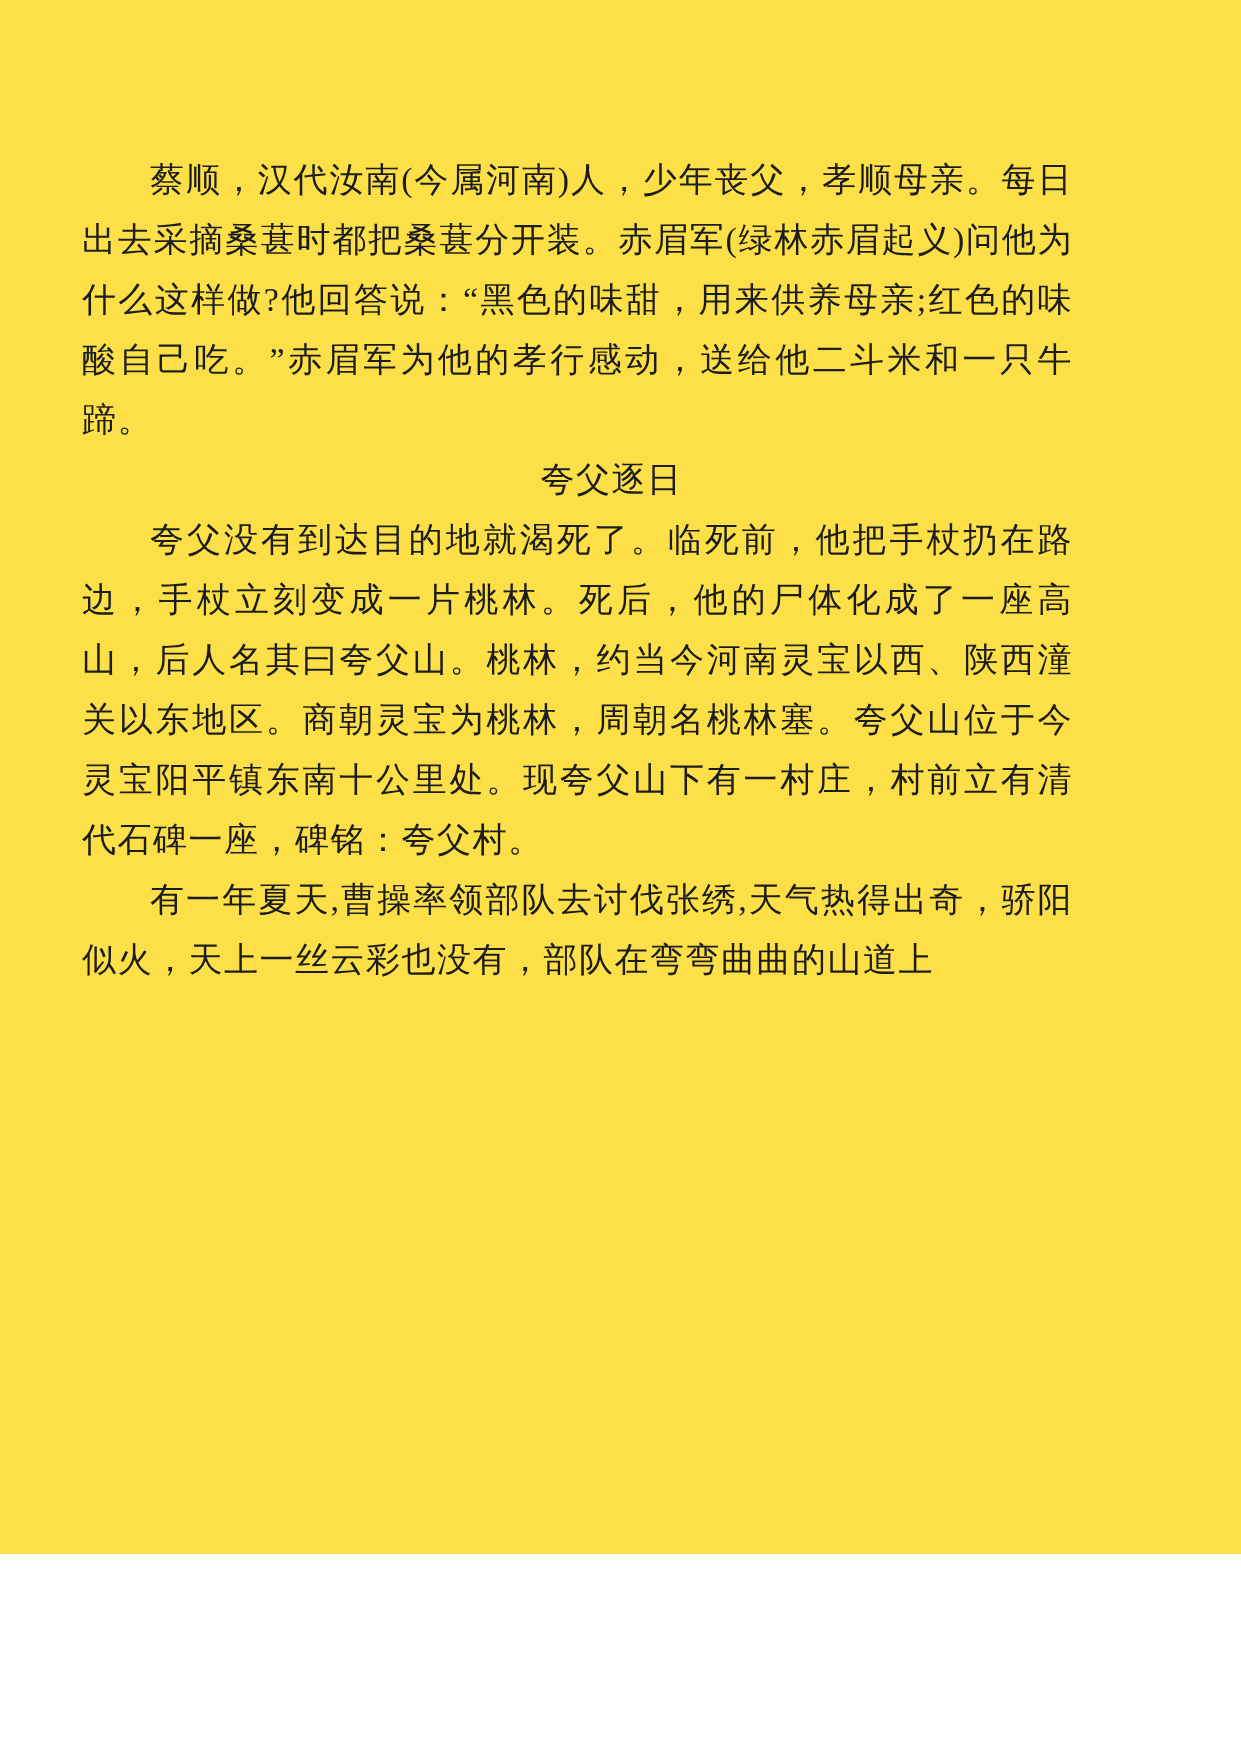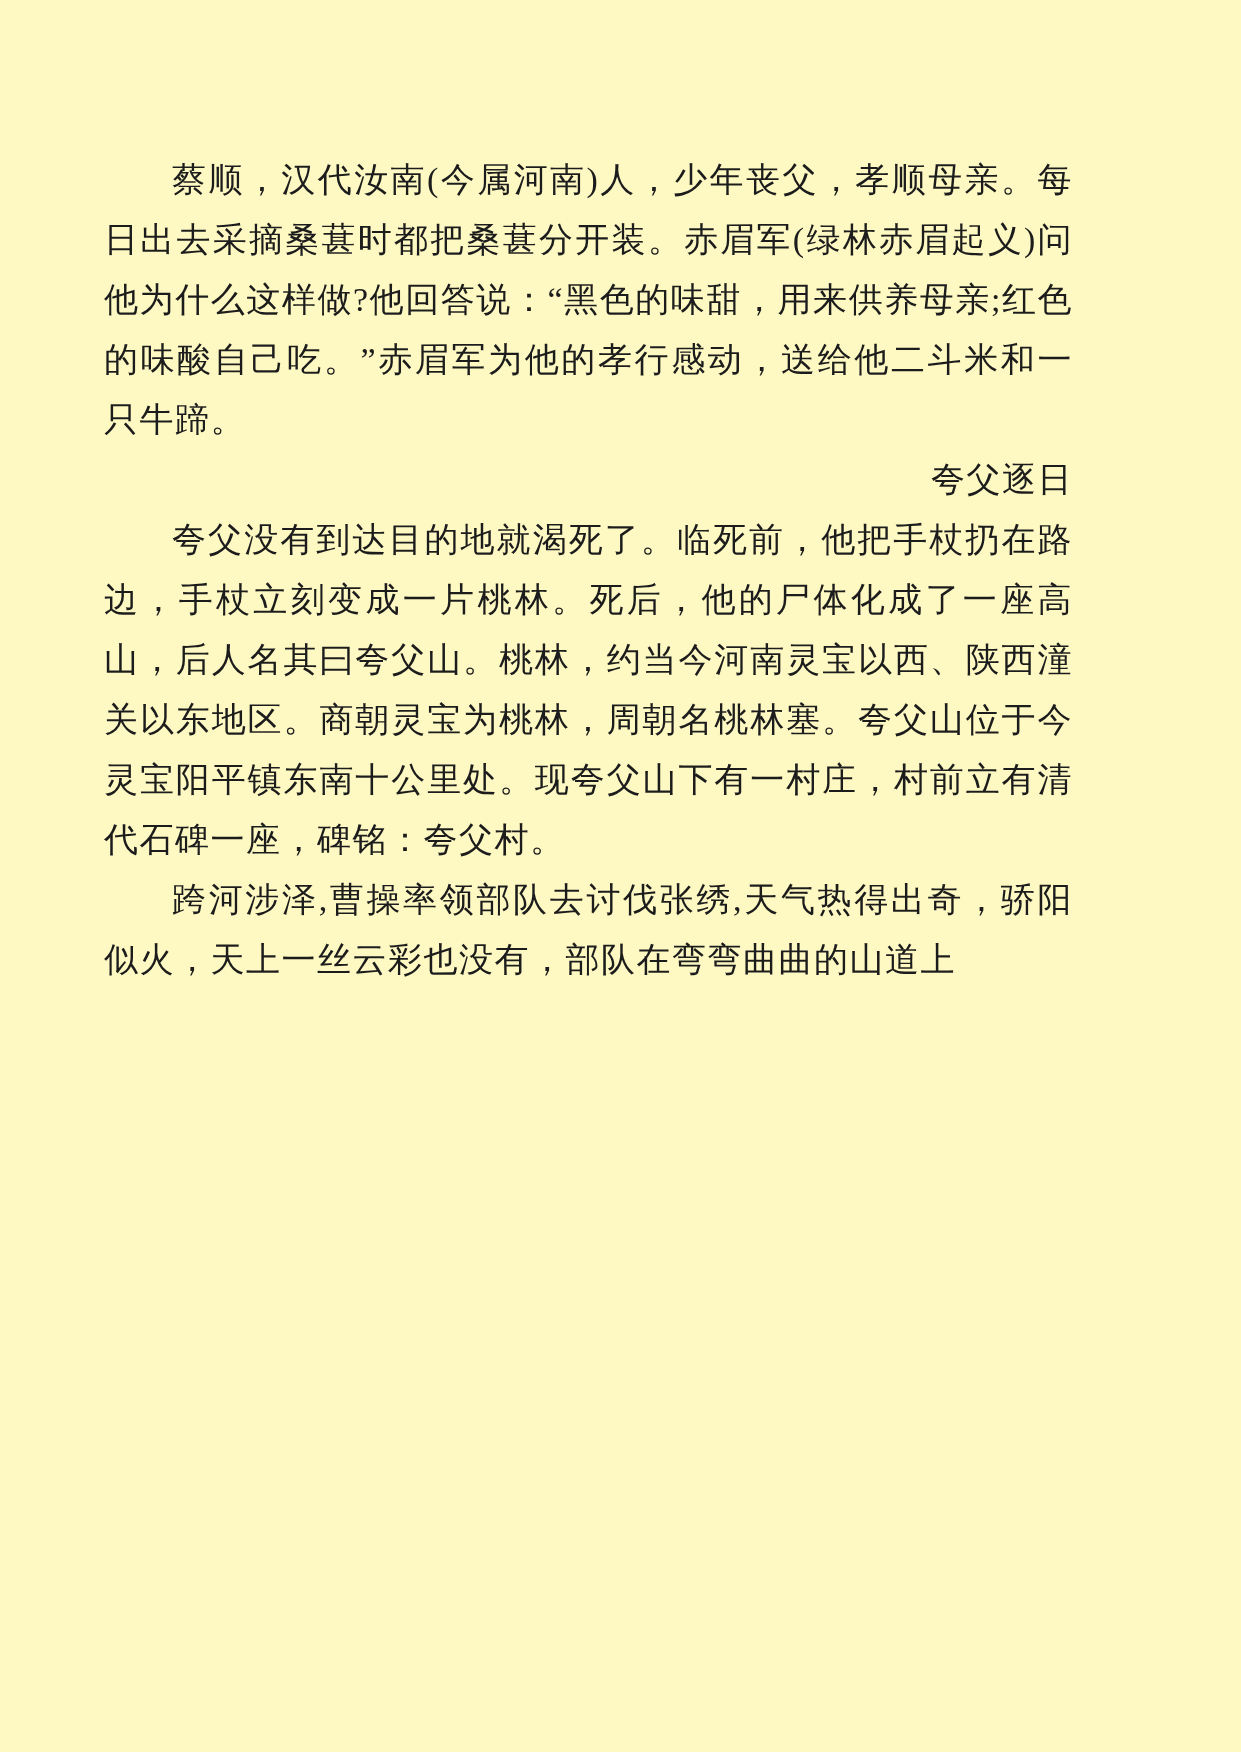--- a/index.html
+++ b/index.html
@@ -4,47 +4,47 @@
 <style>
   html, body {
     margin: 0;
     padding: 0;
     background: #ffffff;
   }
   .page {
     position: relative;
     box-sizing: border-box;
     width: 1241px;
-    height: 1752px;
-    background: #fef9c3;
+    height: 1554px;
+    background: #fde047;
     overflow: hidden;
-    padding: 150px 168px 0 104px;
+    padding: 150px 168px 0 82px;
   }
   .doc {
     color: #1c1c1c;
   }
   .doc p {
     margin: 0;
     padding: 0;
     font-family: "Liberation Serif", "DejaVu Serif", serif;
     font-weight: 400;
     font-size: 34px;
     line-height: 60px;
     letter-spacing: 1.5px;
     text-indent: 2em;
     text-align: justify;
     color: #1c1c1c;
   }
   .doc p.heading {
-    text-align: right;
+    text-align: center;
   }
 </style>
 </head>
 <body>
 
 <div class="page">
   <div class="doc">
     <p>蔡顺，汉代汝南(今属河南)人，少年丧父，孝顺母亲。每日出去采摘桑葚时都把桑葚分开装。赤眉军(绿林赤眉起义)问他为什么这样做?他回答说：“黑色的味甜，用来供养母亲;红色的味酸自己吃。”赤眉军为他的孝行感动，送给他二斗米和一只牛蹄。</p>
     <p class="heading">夸父逐日</p>
     <p>夸父没有到达目的地就渴死了。临死前，他把手杖扔在路边，手杖立刻变成一片桃林。死后，他的尸体化成了一座高山，后人名其曰夸父山。桃林，约当今河南灵宝以西、陕西潼关以东地区。商朝灵宝为桃林，周朝名桃林塞。夸父山位于今灵宝阳平镇东南十公里处。现夸父山下有一村庄，村前立有清代石碑一座，碑铭：夸父村。</p>
-    <p>跨河涉泽,曹操率领部队去讨伐张绣,天气热得出奇，骄阳似火，天上一丝云彩也没有，部队在弯弯曲曲的山道上</p>
+    <p>有一年夏天,曹操率领部队去讨伐张绣,天气热得出奇，骄阳似火，天上一丝云彩也没有，部队在弯弯曲曲的山道上</p>
   </div>
 </div>
 
 </body></html>

